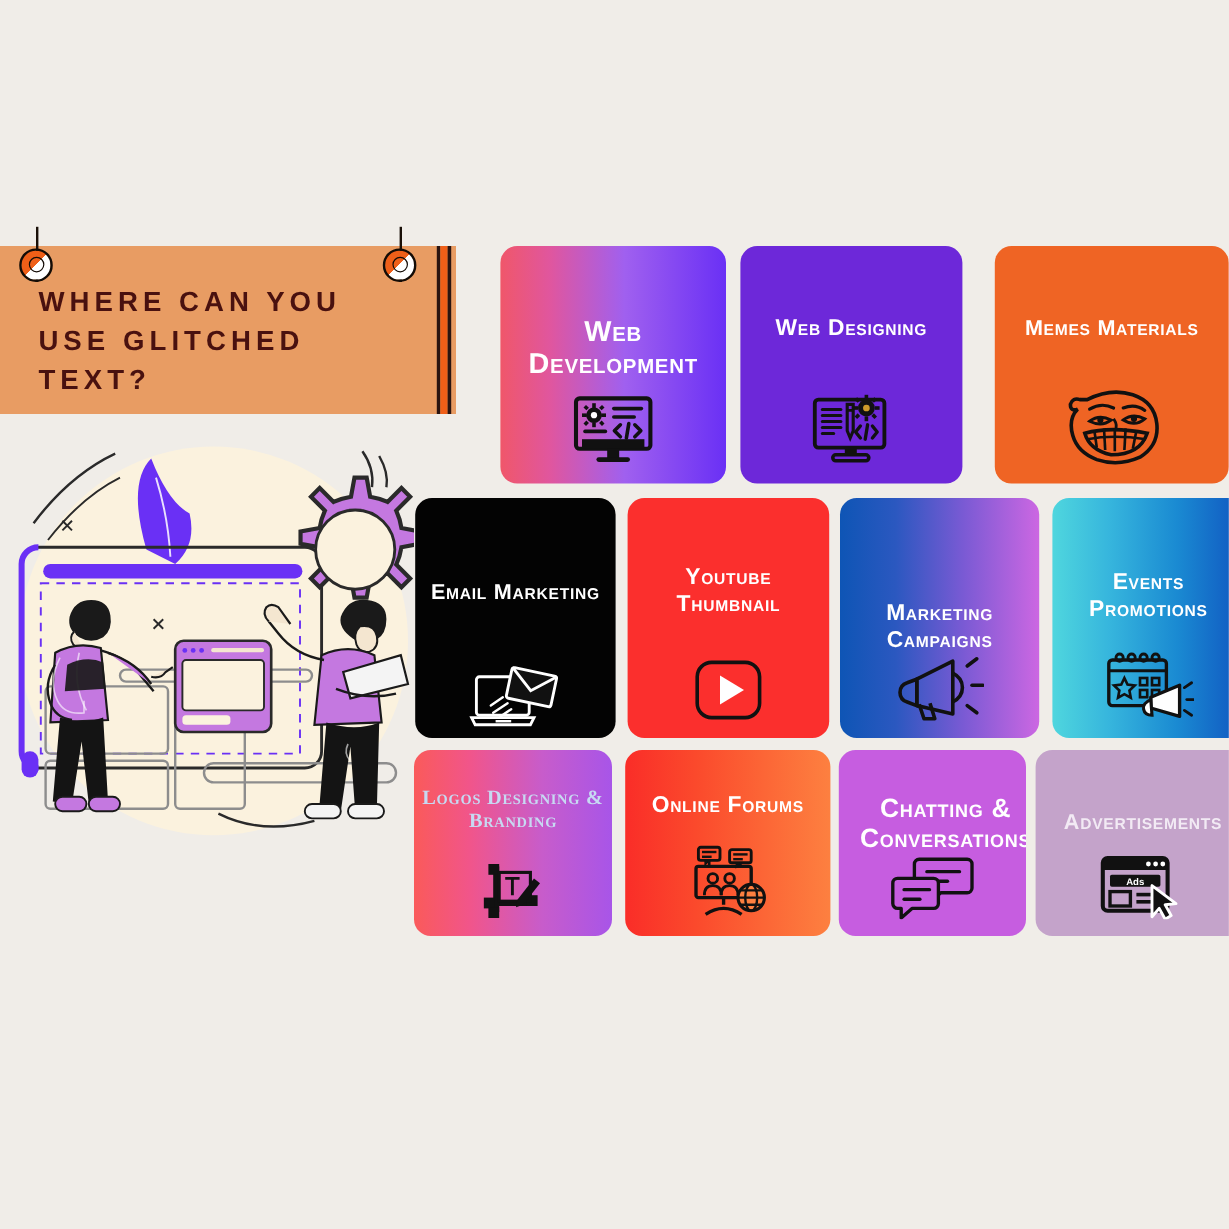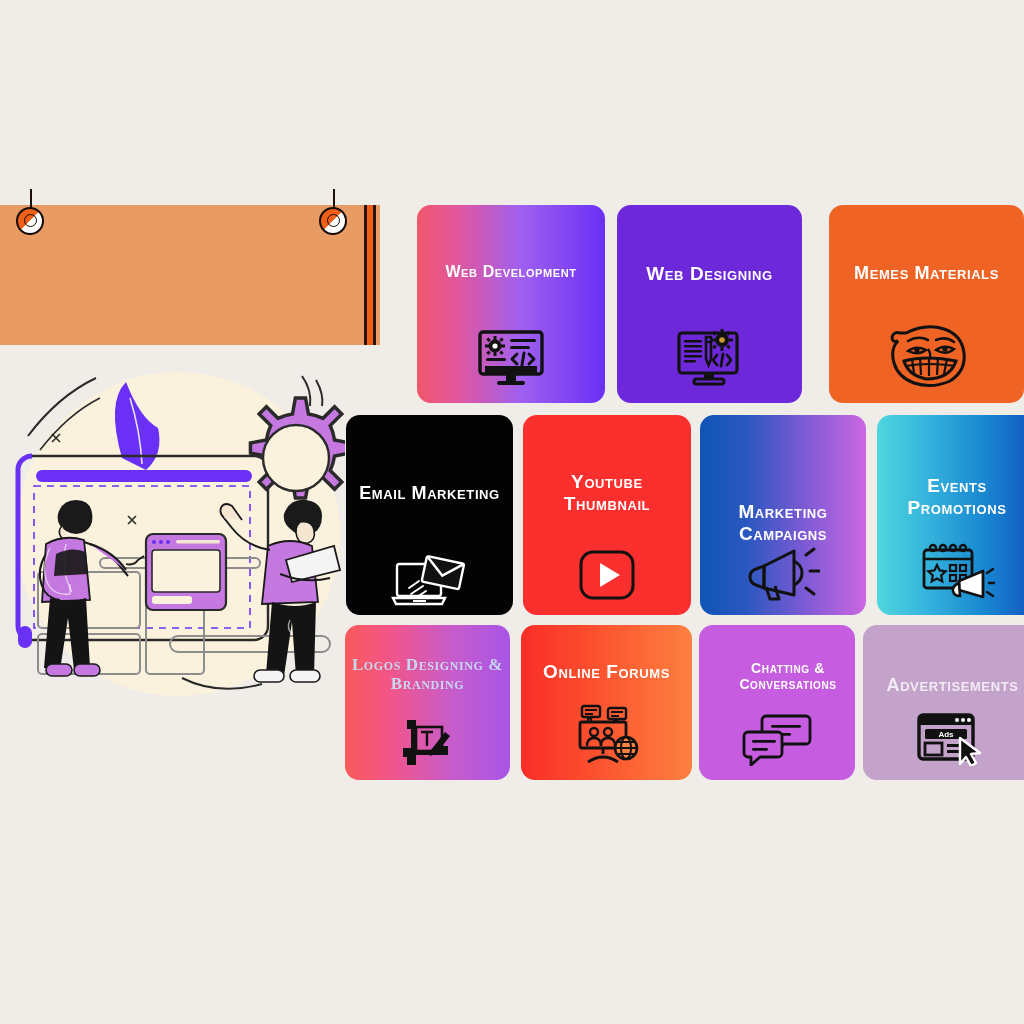--- a/index.html
+++ b/index.html
@@ -186,36 +186,37 @@
     background: #c65de0;
   }
   #card-advertisements {
     left: 863px; top: 625px; width: 179px; height: 155px;
     background: #c4a3ca;
   }
 
   
   #card-email-marketing .card-label { font-size: 18px; margin-top: 54px; }
   #card-memes-materials .card-label { font-size: 18px; }
-  #card-web-development .card-label { font-size: 16px; }
+  #card-web-development .card-label { font-size: 24px; }
   #card-youtube-thumbnail .card-label { margin-top: 42px; }
   #card-marketing-campaigns .card-label { margin-top: 72px; }
   #card-events-promotions .card-label { margin-top: 46px; }
   #card-logos-branding .card-label { color: #c7d9f2; font-size: 17px; margin-top: 16px; font-family: Liberation Serif, serif; }
-  #card-chatting-conversations .card-label { font-size: 14px; margin-top: 22px; padding-left: 28px; }
+  #card-chatting-conversations .card-label { font-size: 22px; margin-top: 22px; padding-left: 28px; }
   #card-advertisements .card-label { color: #f2eaf4; font-size: 18px; margin-top: 36px; }
   #card-online-forums .card-label { margin-top: 22px; }
   #card-web-designing .card-label { margin-top: 44px; }
   #card-web-development .card-label { margin-top: 44px; }
   #card-memes-materials .card-label { margin-top: 44px; }
 </style>
 </head>
 <body>
 
 <div id="banner">
+  <div id="banner-title">Where can you use glitched text?</div>
   <div id="banner-stripe-dark2"></div>
   <div id="banner-stripe-orange"></div>
   <div id="banner-stripe-dark"></div>
   <div class="pin" id="pin-left">
       <span class="knob"></span>
     </div>
   <div class="pin" id="pin-right">
       <span class="knob"></span>
     </div>
 </div>

